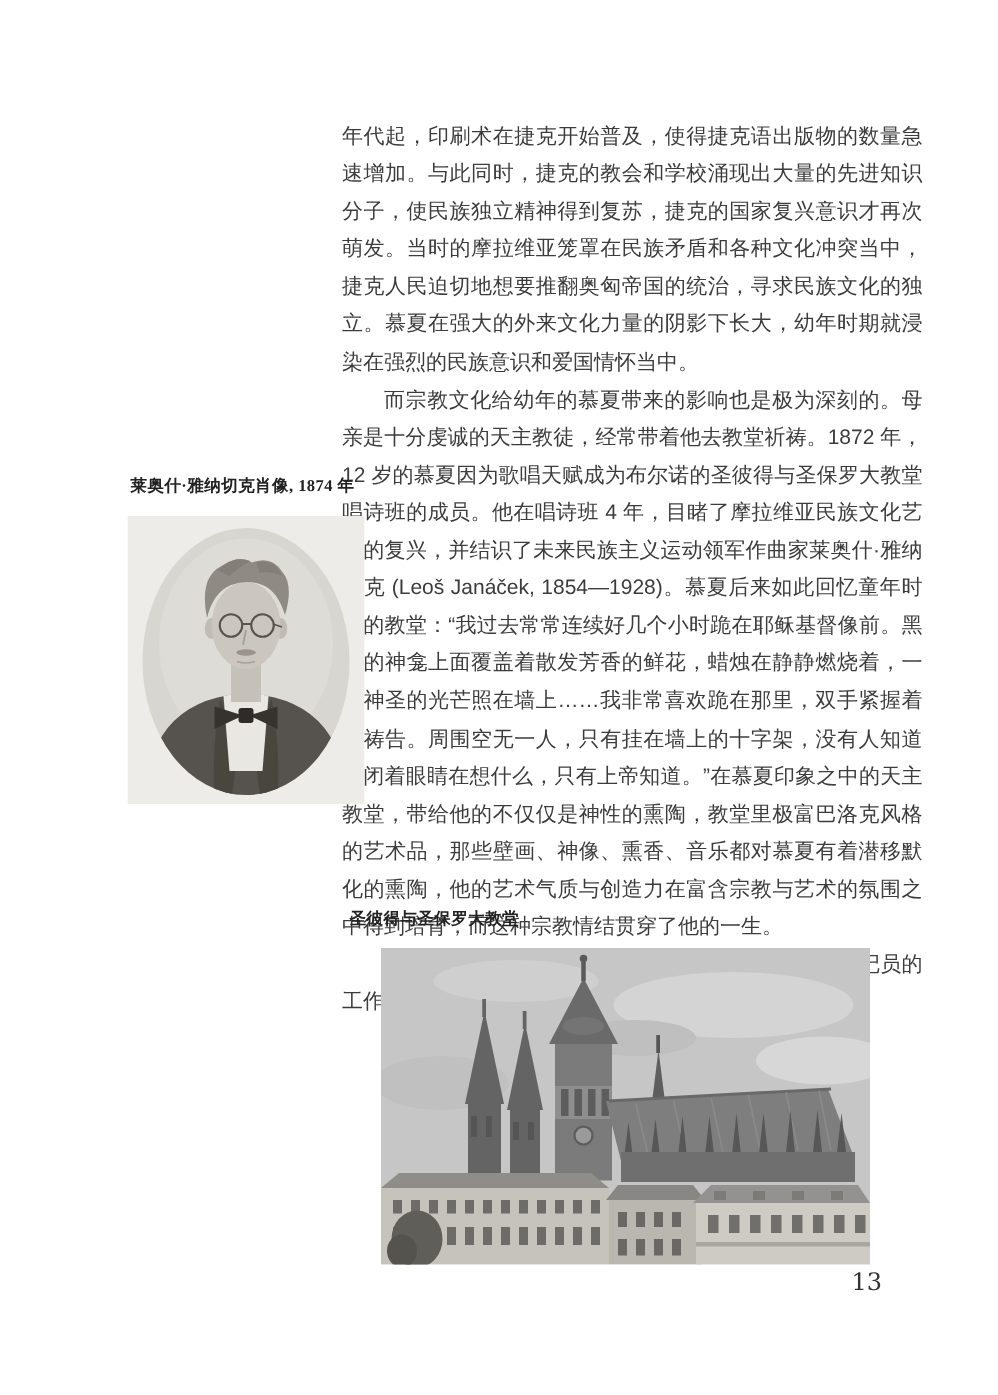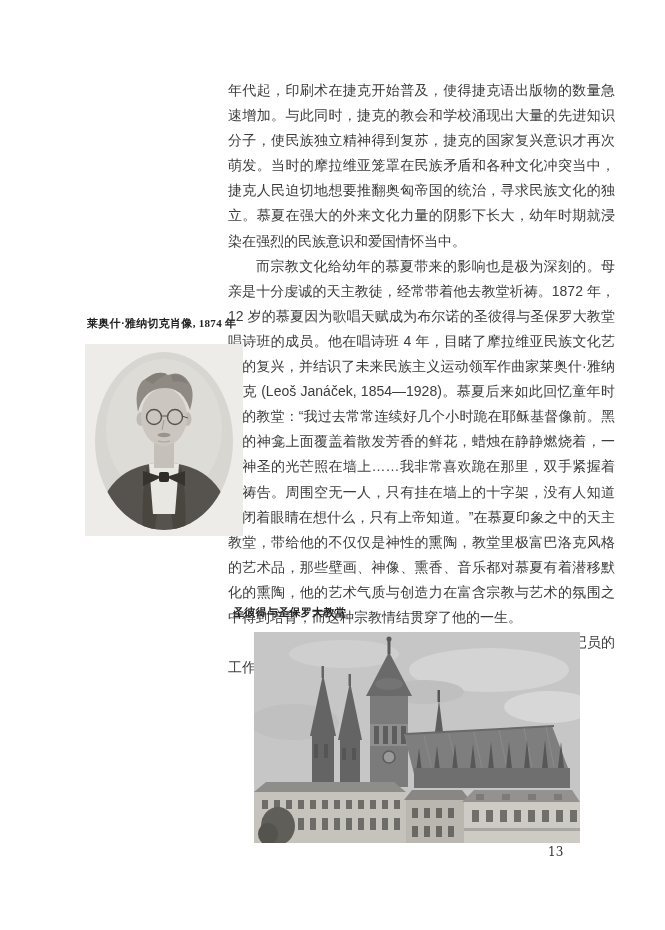--- a/index.html
+++ b/index.html
@@ -28,23 +28,23 @@
     font-family:"Liberation Serif","DejaVu Serif",serif;
     font-weight:bold;font-size:11px;color:#222222;
     letter-spacing:0.3px;white-space:nowrap;
   }
   .caption-left{position:absolute;left:87px;top:316px;}
   .caption-right{position:absolute;left:233px;top:605px;width:400px;text-align:left;}
   .figure{position:absolute;line-height:0;}
   .figure-portrait{left:85px;top:344px;width:158px;height:192px;}
   .figure-cathedral{left:254px;top:632px;width:326px;height:211px;}
   .page-number{
-    position:absolute;left:548px;top:845px;width:40px;text-align:left;
+    position:absolute;left:548px;top:845px;width:40px;text-align:right;
     font-family:"DejaVu Serif","Liberation Serif",serif;
-    font-size:12px;color:#333333;
+    font-size:16px;color:#333333;
   }
 </style>
 </head>
 <body>
 
 <div class="page">
 
 
   <div class="main-text">
     <p>年代起，印刷术在捷克开始普及，使得捷克语出版物的数量急速增加。与此同时，捷克的教会和学校涌现出大量的先进知识分子，使民族独立精神得到复苏，捷克的国家复兴意识才再次萌发。当时的摩拉维亚笼罩在民族矛盾和各种文化冲突当中，捷克人民迫切地想要推翻奥匈帝国的统治，寻求民族文化的独立。慕夏在强大的外来文化力量的阴影下长大，幼年时期就浸染在强烈的民族意识和爱国情怀当中。</p>

